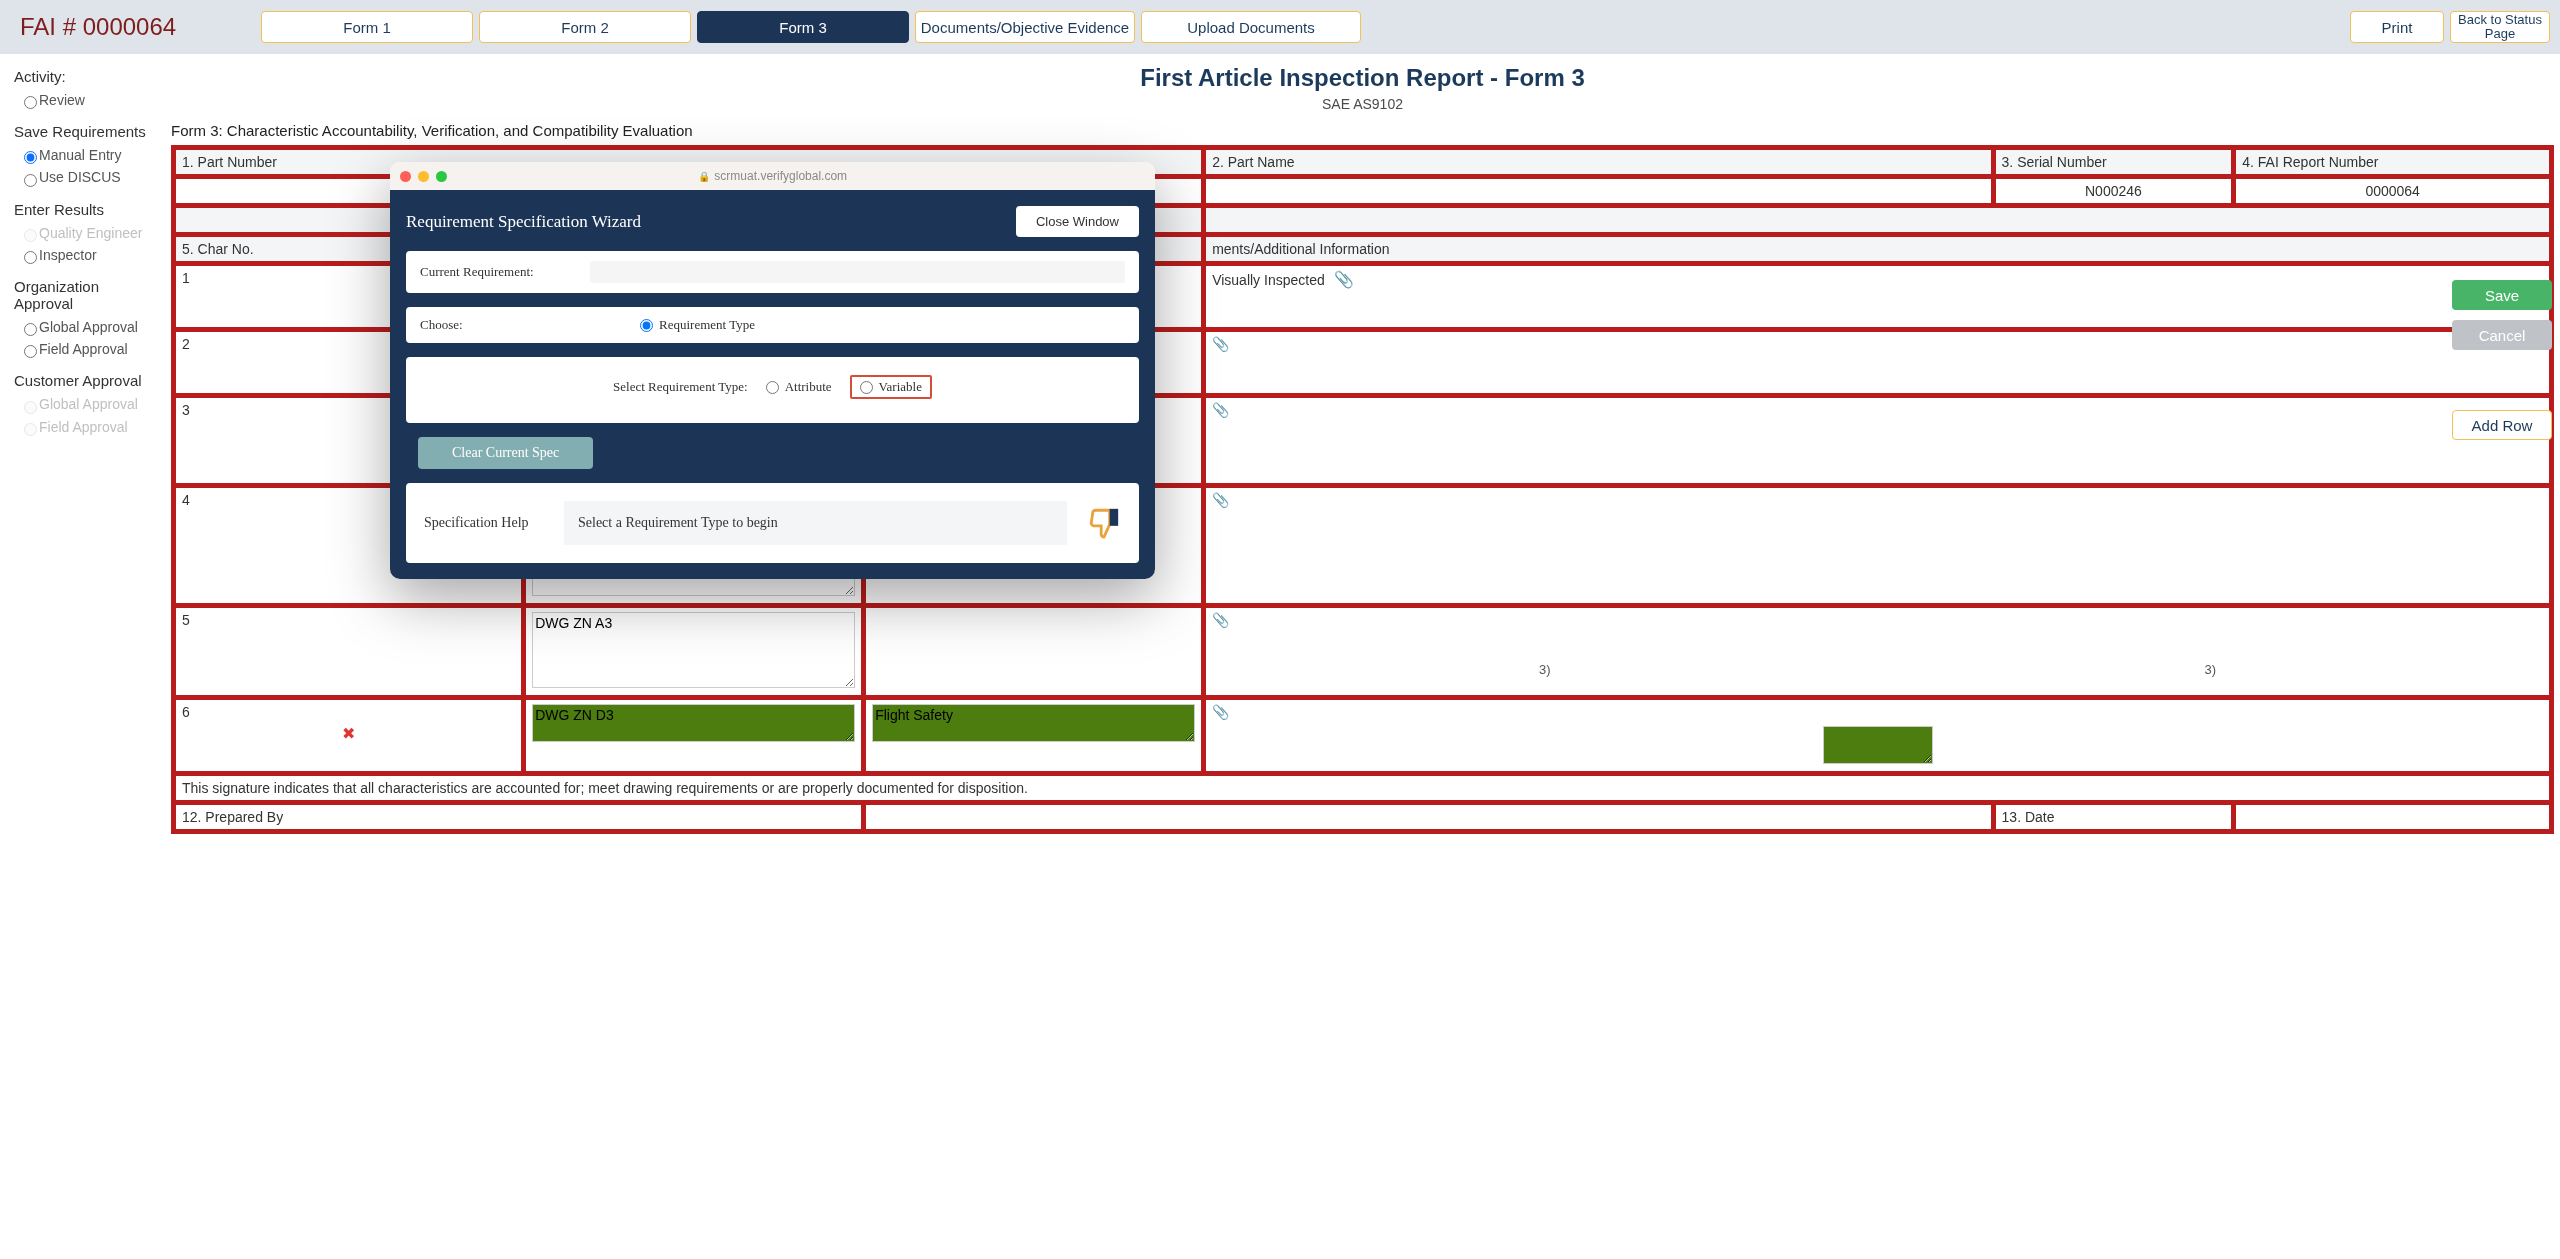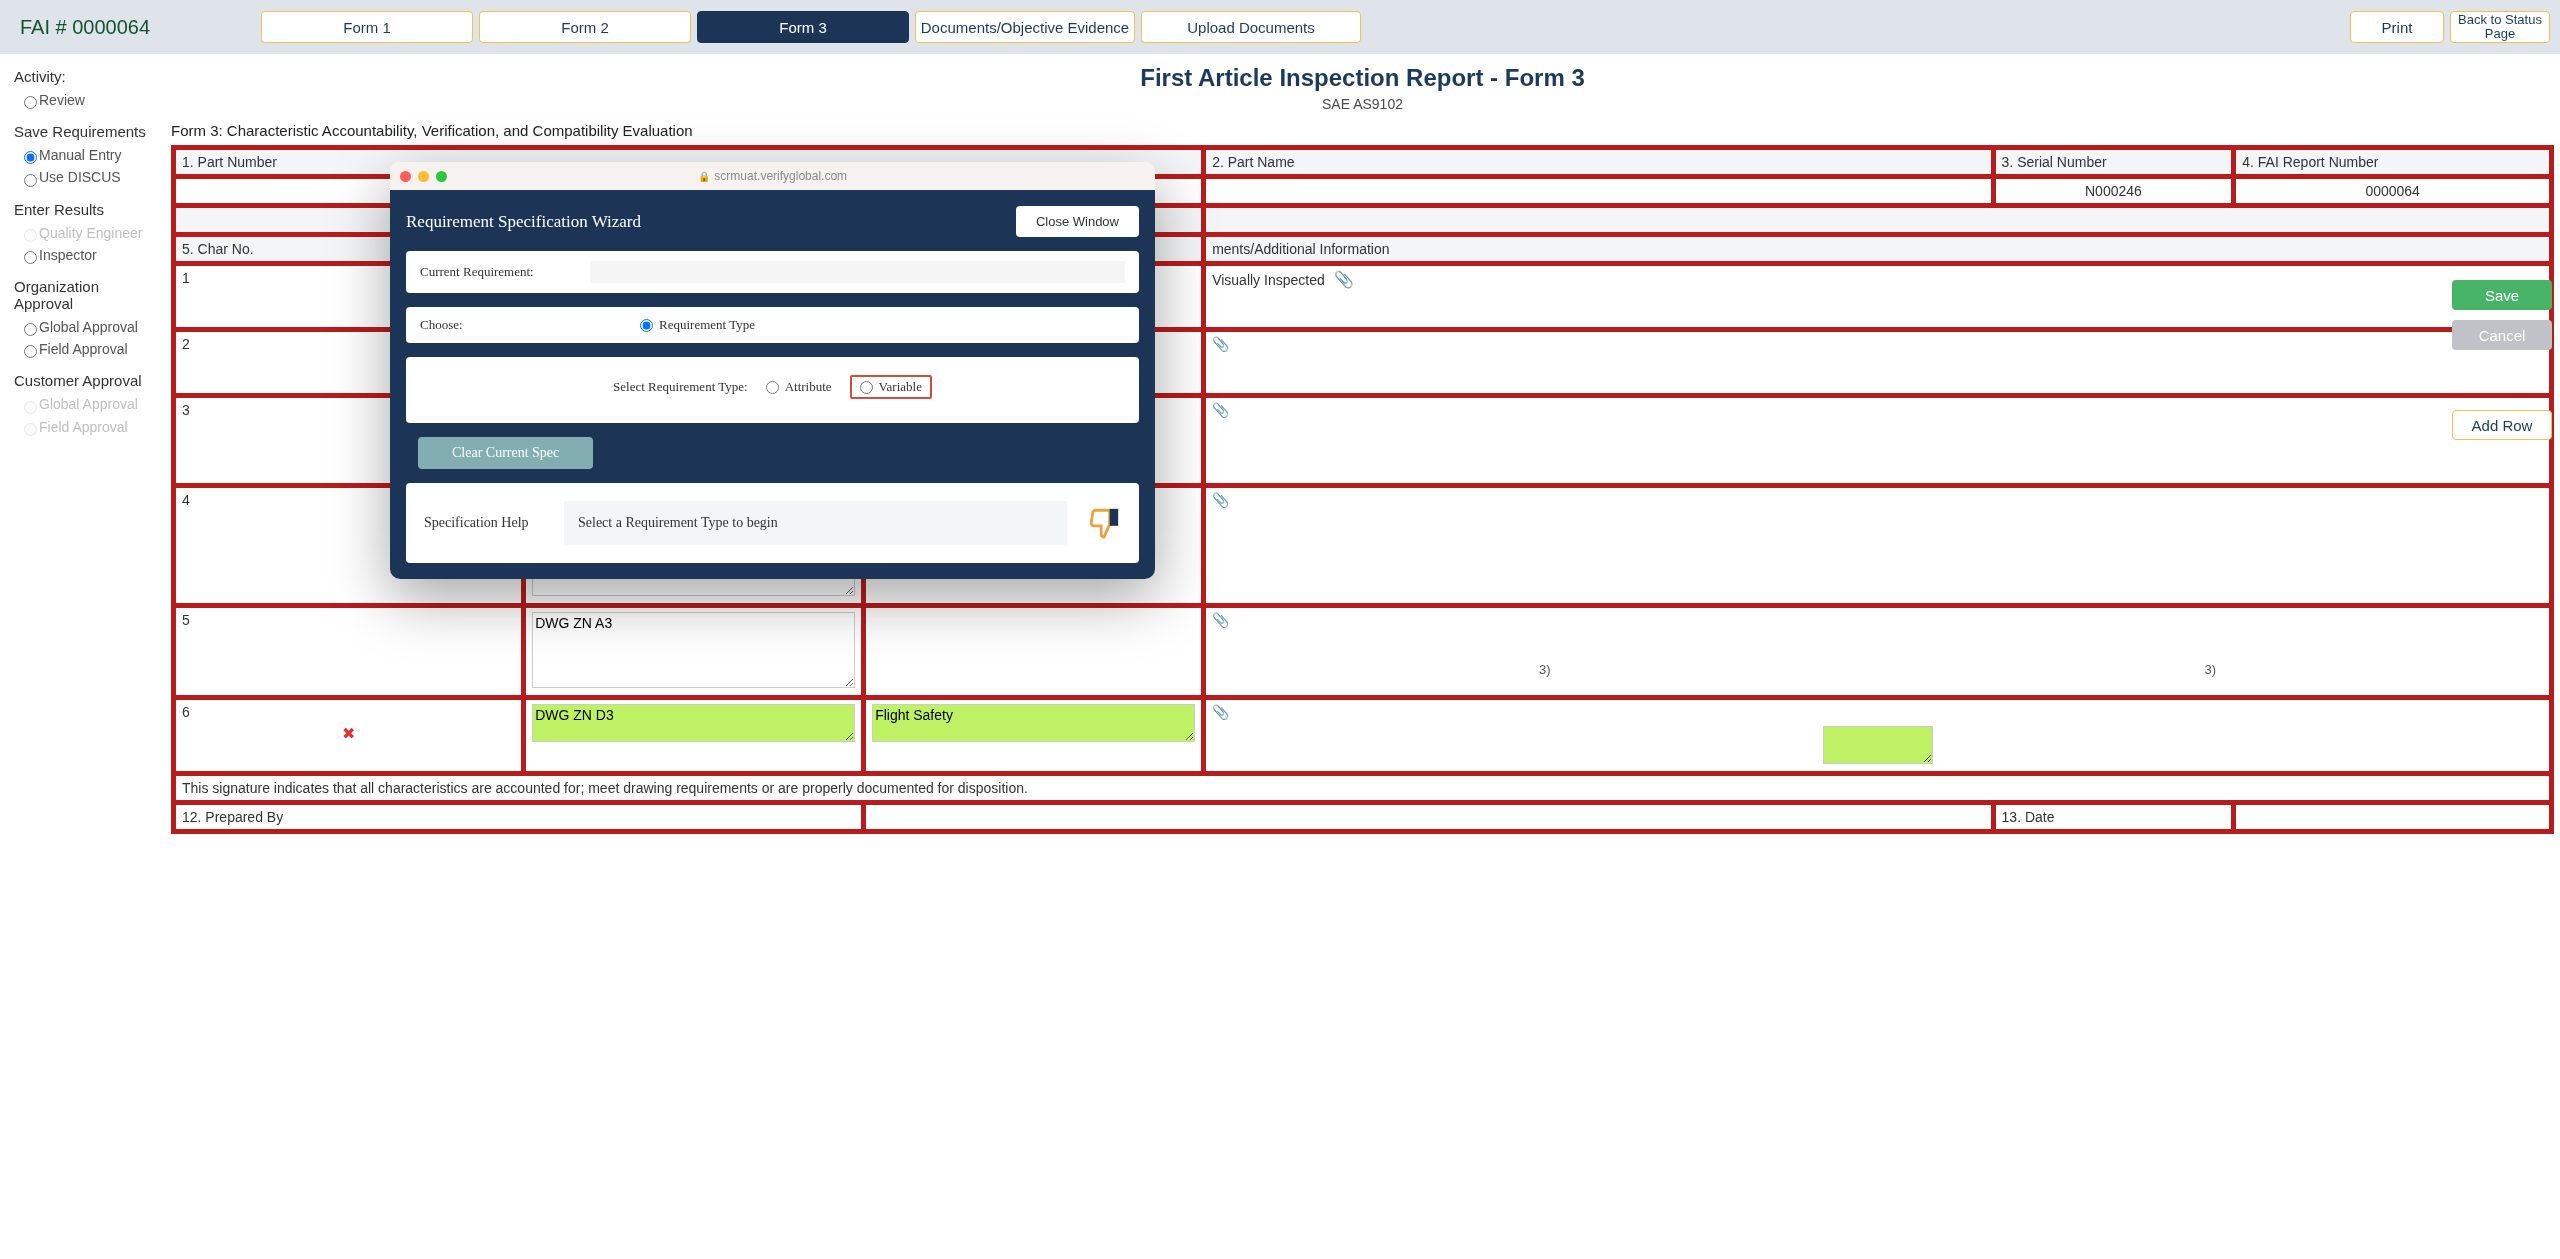--- a/index.html
+++ b/index.html
@@ -1,20 +1,20 @@
 <!DOCTYPE html>
 <html><head>
 <meta charset="utf-8">
 <style>
   * { box-sizing: border-box; margin: 0; padding: 0; }
   body { font-family: -apple-system, "Segoe UI", Arial, sans-serif; background: #fff; color: #333; font-size: 14px; }
   
   
   .topbar { background: #dfe4eb; display: flex; align-items: center; padding: 8px 10px; height: 54px; gap: 6px; }
-  .fai-id { font-size: 20px; color: #14532d; padding: 0 10px; width: 245px; }
+  .fai-id { font-size: 24px; color: #7f1d1d; padding: 0 10px; width: 245px; }
   .tabset { display: flex; gap: 6px; flex: 1; }
   .tab-btn { flex: 0 0 212px; height: 32px; background: #fff; border: 1px solid #f2c055; border-radius: 4px; color: #1c3b5c; font-size: 15px; display: flex; align-items: center; justify-content: center; cursor: pointer; }
   .tab-btn.active { background: #1c3557; color: #fff; border-color: #1c3557; }
   .tab-btn.wide { flex: 0 0 220px; }
   .spacer { flex:1; }
   .print-btn { flex:0 0 94px; }
   .back-btn { flex:0 0 100px; line-height: 1.1; text-align:center; font-size:13px; padding:2px 0; }
   
   
   .page { display: flex; padding: 10px 6px; gap: 10px; }
@@ -32,21 +32,21 @@
   .title-block .sub { color: #4a4a4a; font-size: 14px; margin-top: 4px; }
   .form-label { font-size: 15px; color: #222; margin: 4px 0 6px 0; font-weight: 500; }
   
   table.sheet { width: 100%; border-collapse: collapse; }
   table.sheet th, table.sheet td { border: 5px solid #b91c1c; padding: 4px 6px; font-size: 14px; text-align: left; vertical-align: top; }
   table.sheet th { background: #f4f5f7; font-weight: 500; color: #333; height: 28px; }
   .header-row th { height: 40px; }
   .cell-center { text-align: center !important; }
   .char-no { font-size: 16px; text-align: center; padding-top: 8px; }
   .ref-area { width: 100%; min-height: 50px; border: 1px solid #ccc; resize: both; font-family: inherit; font-size: 14px; padding: 2px; background:#fff; }
-  .ref-area.light { background: #bef264; }
+  .ref-area.light { background: #4d7c0f; }
   textarea { overflow: hidden; }
   .row6 td { vertical-align: top; }
   .del-x { color: #e03333; font-size: 16px; display:block; text-align:center; margin-top:4px; cursor:pointer; }
   .paperclip { font-size: 16px; color: #999; margin-left: 6px; }
   .attach-center { text-align:center; font-size:16px; color:#999; }
   .sub3 { font-size: 13px; color: #555; text-align:center; }
   .sig-row td { padding: 6px; font-size: 14.5px; }
   
   .right-rail { position: fixed; right: 8px; top: 280px; width: 100px; display:flex; flex-direction:column; gap:10px; }
   .btn-r { height: 30px; border:1px solid transparent; border-radius:4px; font-size:15px; cursor:pointer; }

